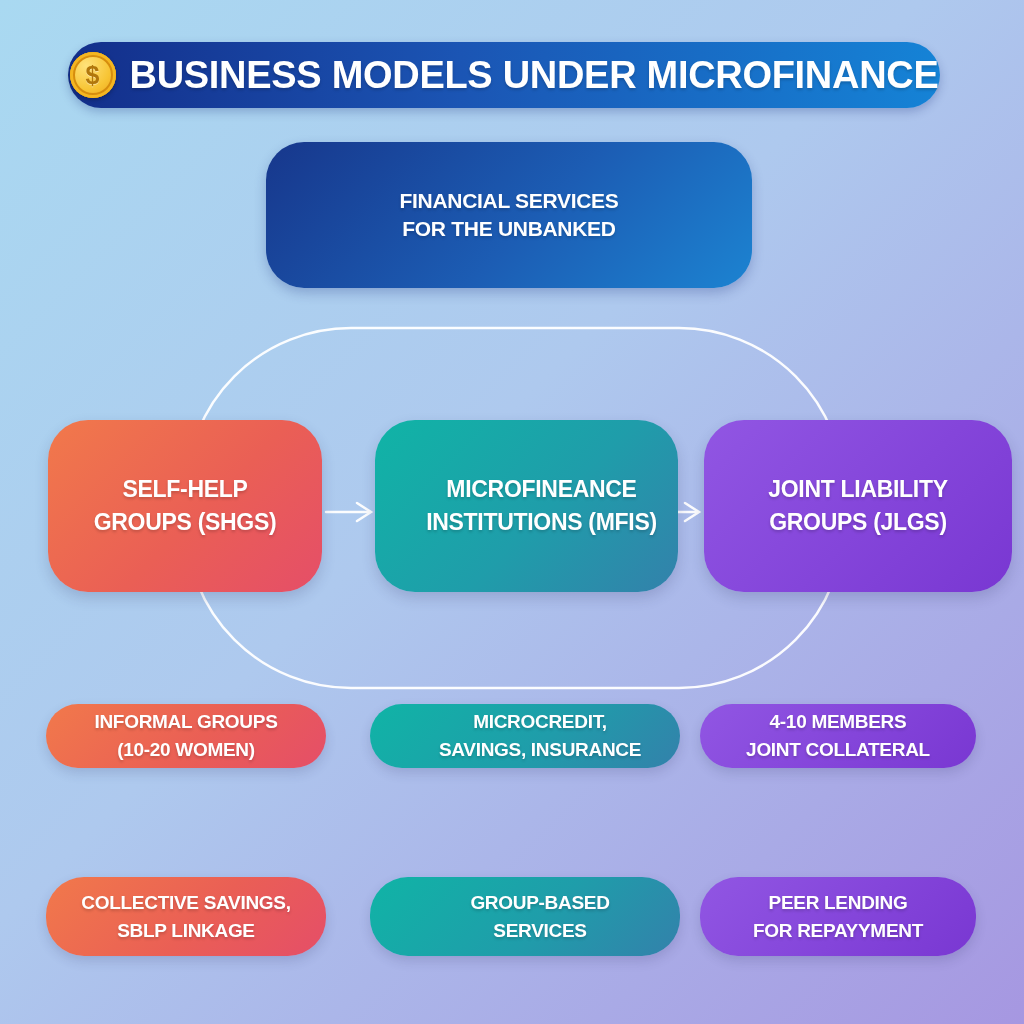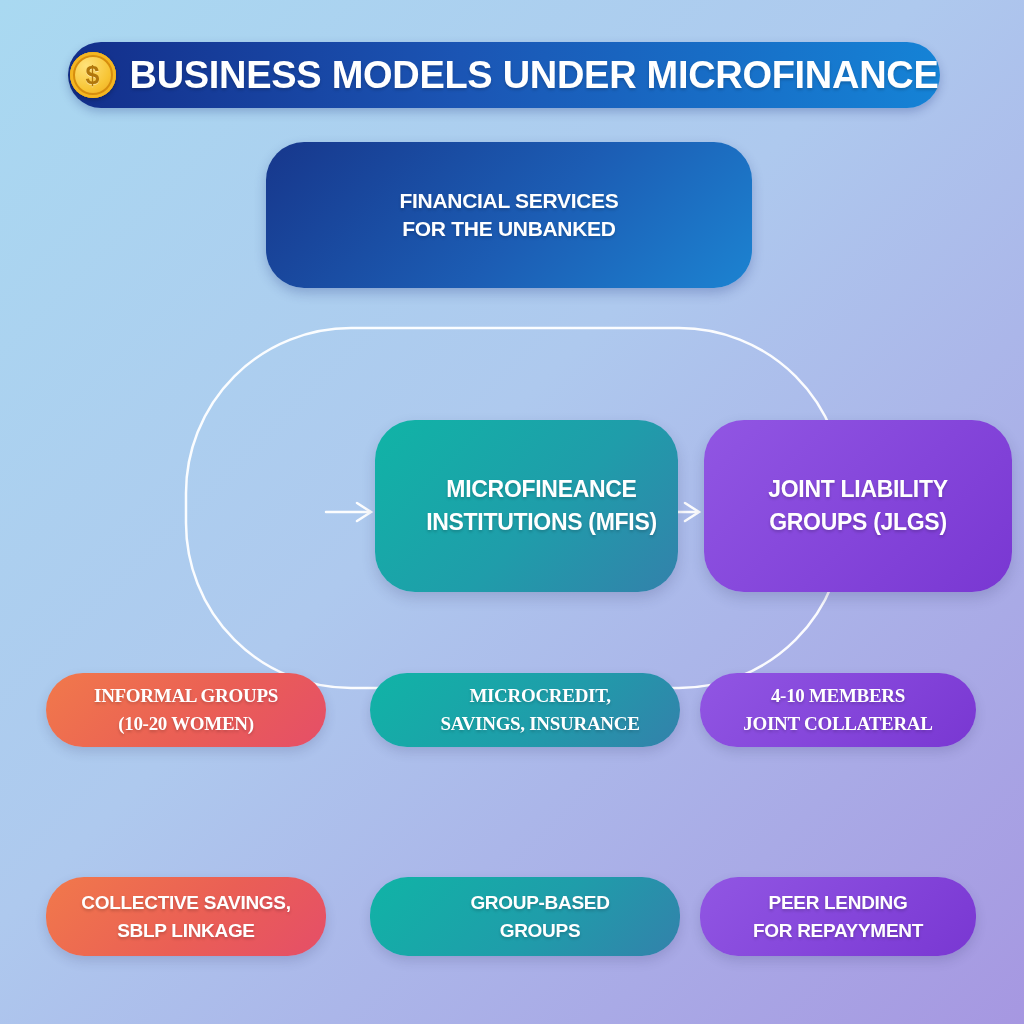--- a/index.html
+++ b/index.html
@@ -62,21 +62,21 @@
   .node-shg{left:48px;width:274px;}
   .node-mfi{left:375px;width:273px;}
   .node-jlg{left:704px;width:308px;}
   
   .pill{
     position:absolute;border-radius:38px;z-index:2;
     display:flex;align-items:center;justify-content:center;
     box-shadow:0 5px 12px rgba(40,40,90,0.16);
   }
   .pill .lbl{font-size:19px;line-height:1.45;}
-  .row1{top:673px;height:74px;font-family:Liberation Serif, serif;}
+  .row1{top:704px;height:64px;}
   .row2{top:877px;height:79px;}
   .col-a{left:46px;width:280px;}
   .col-b{left:370px;width:280px;}
   .col-c{left:700px;width:276px;}
 </style>
 </head>
 <body>
 
 <div class="canvas">
 
@@ -97,20 +97,24 @@
       <span>$</span>
     </div>
     <div class="header-title white-bold">BUSINESS MODELS UNDER MICROFINANCE</div>
   </div>
 
   <div class="subtitle-box">
     <div class="subtitle-text white-bold">FINANCIAL SERVICES
 FOR THE UNBANKED</div>
   </div>
 
+  <div class="node node-shg grad-red">
+    <div class="lbl white-bold">SELF-HELP
+GROUPS (SHGS)</div>
+  </div>
   <div class="node node-mfi grad-teal">
     <div class="lbl white-bold">MICROFINEANCE
 INSTITUTIONS (MFIS)</div>
   </div>
   <div class="node node-jlg grad-purple">
     <div class="lbl white-bold">JOINT LIABILITY
 GROUPS (JLGS)</div>
   </div>
 
   <div class="pill row1 col-a grad-red">
@@ -125,20 +129,20 @@
     <div class="lbl white-bold">4-10 MEMBERS
 JOINT COLLATERAL</div>
   </div>
 
   <div class="pill row2 col-a grad-red">
     <div class="lbl white-bold">COLLECTIVE SAVINGS,
 SBLP LINKAGE</div>
   </div>
   <div class="pill row2 col-b grad-teal">
     <div class="lbl white-bold">GROUP-BASED
-GROUPS</div>
+SERVICES</div>
   </div>
   <div class="pill row2 col-c grad-purple">
     <div class="lbl white-bold">PEER LENDING
 FOR REPAYYMENT</div>
   </div>
 
 </div>
 
 </body></html>

